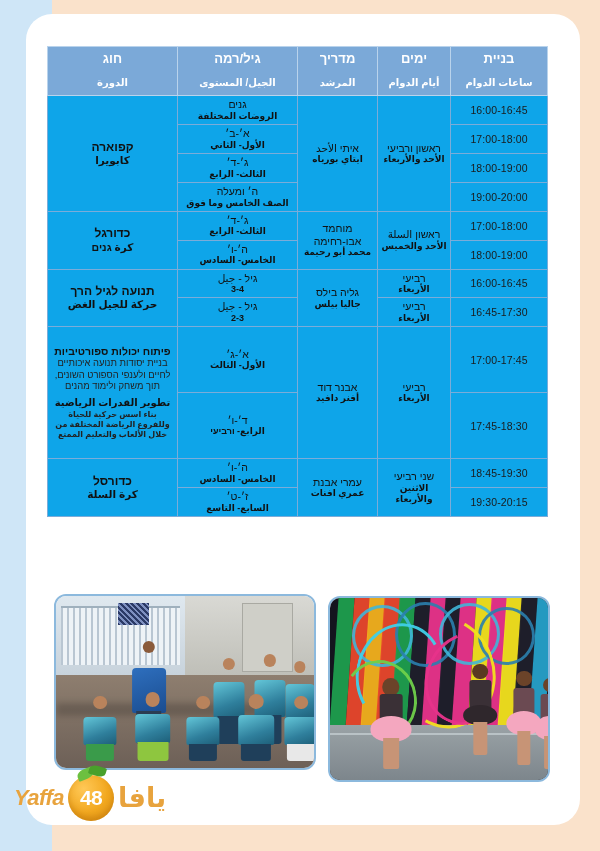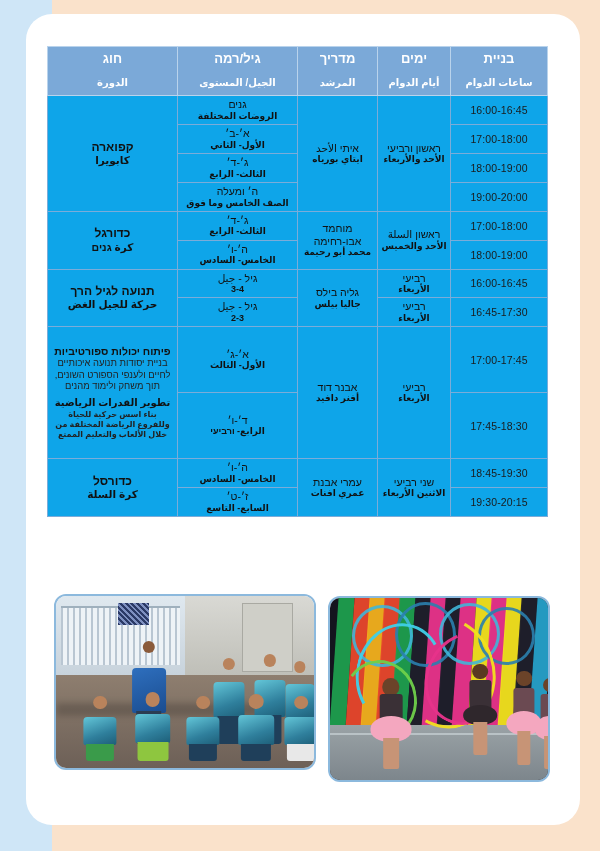--- a/index.html
+++ b/index.html
@@ -387,21 +387,21 @@
           <td>
             <span class="cell-he">ד׳-ו׳</span>
             <span class="cell-ar">الرابع- ורביעי</span>
           </td>
         </tr>
 
         <tr>
           <td class="hours">18:45-19:30</td>
           <td rowspan="2">
             <span class="cell-he">שני רביעי</span>
-            <span class="cell-ar">الاثنين الأربعاء</span>
+            <span class="cell-ar">الاثنين والأربعاء</span>
           </td>
           <td rowspan="2">
             <span class="cell-he">עמרי אבנת</span>
             <span class="cell-ar">عمري افنات</span>
           </td>
           <td>
             <span class="cell-he">ה׳-ו׳</span>
             <span class="cell-ar">الخامس- السادس</span>
           </td>
           <td class="club" rowspan="2">
@@ -535,14 +535,25 @@
         <div class="gym" style="left:93%; top:44%; width:16%; height:50%;">
           <div class="head" style="top:0; width:40%; padding-bottom:40%;"></div>
           <div class="torso" style="top:18%; width:54%; height:30%; background:#6b4a52;"></div>
           <div class="tutu" style="top:42%; width:88%; height:26%;"></div>
           <div class="legs" style="top:64%; width:34%; height:36%;"></div>
         </div>
       </div>
     </div>
   </div>
 
+  <div class="logo">
+    <span class="logo-en">Yaffa</span>
+    <span class="logo-badge">
+      <span class="leaf">
+        <span class="l1"></span>
+          <span class="l2"></span>
+      </span>
+      <span class="num">48</span>
+    </span>
+    <span class="logo-ar">يافا</span>
+  </div>
 
 </div>
 
 </body></html>

